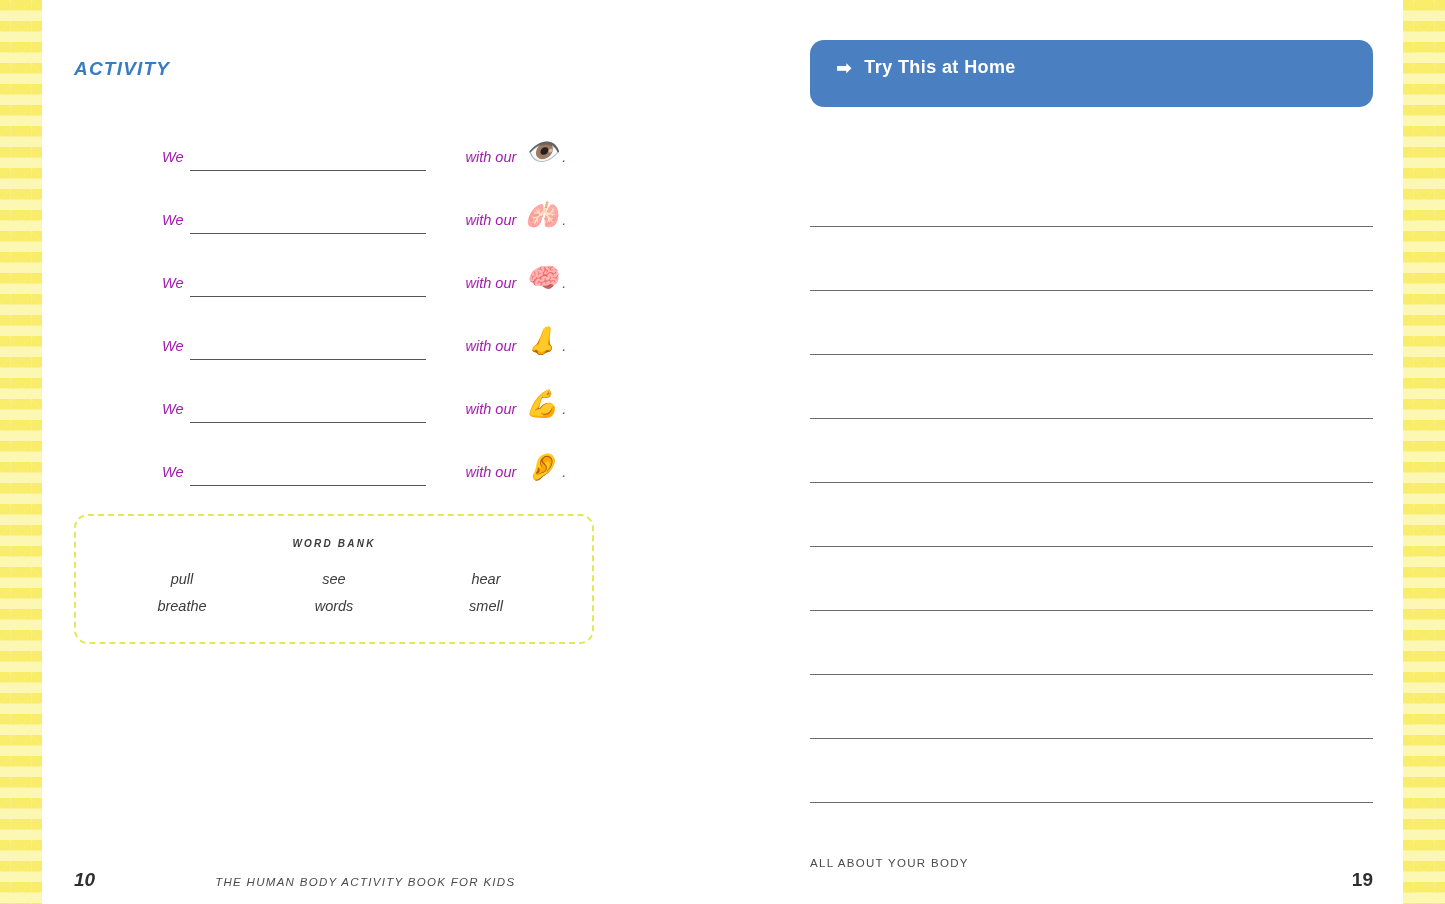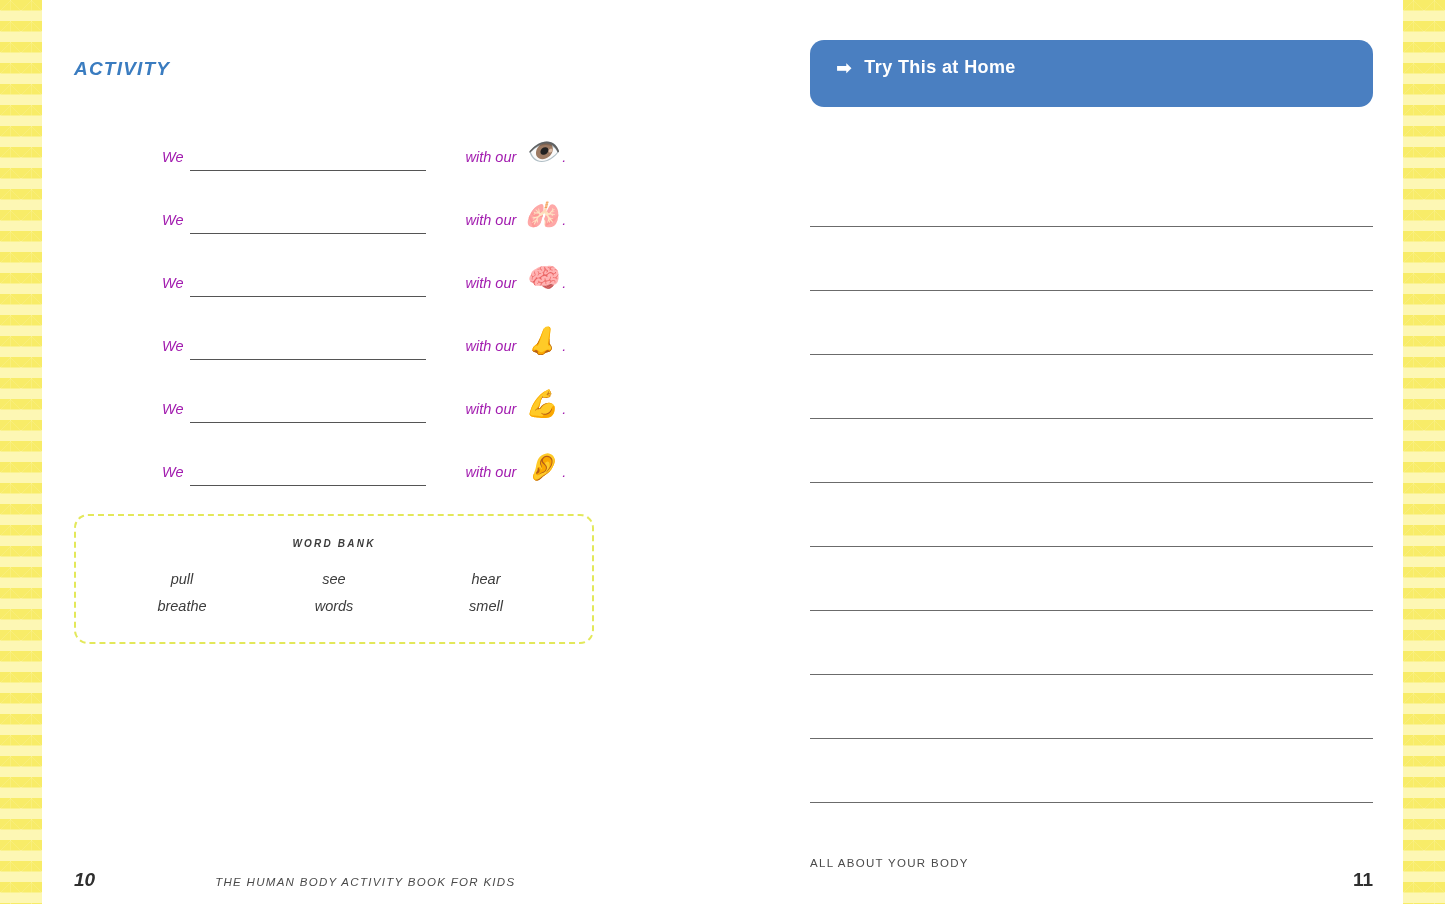--- a/index.html
+++ b/index.html
@@ -301,18 +301,18 @@
       <div class="write-line"></div>
       <div class="write-line"></div>
       <div class="write-line"></div>
       <div class="write-line"></div>
       <div class="write-line"></div>
       <div class="write-line"></div>
     </div>
 
     <div class="footer">
       <span class="running-head">ALL ABOUT YOUR BODY</span>
-      <span class="folio">11</span>
+      <span class="folio">19</span>
     </div>
 
   </div>
 
 </div>
 
 </body></html>

